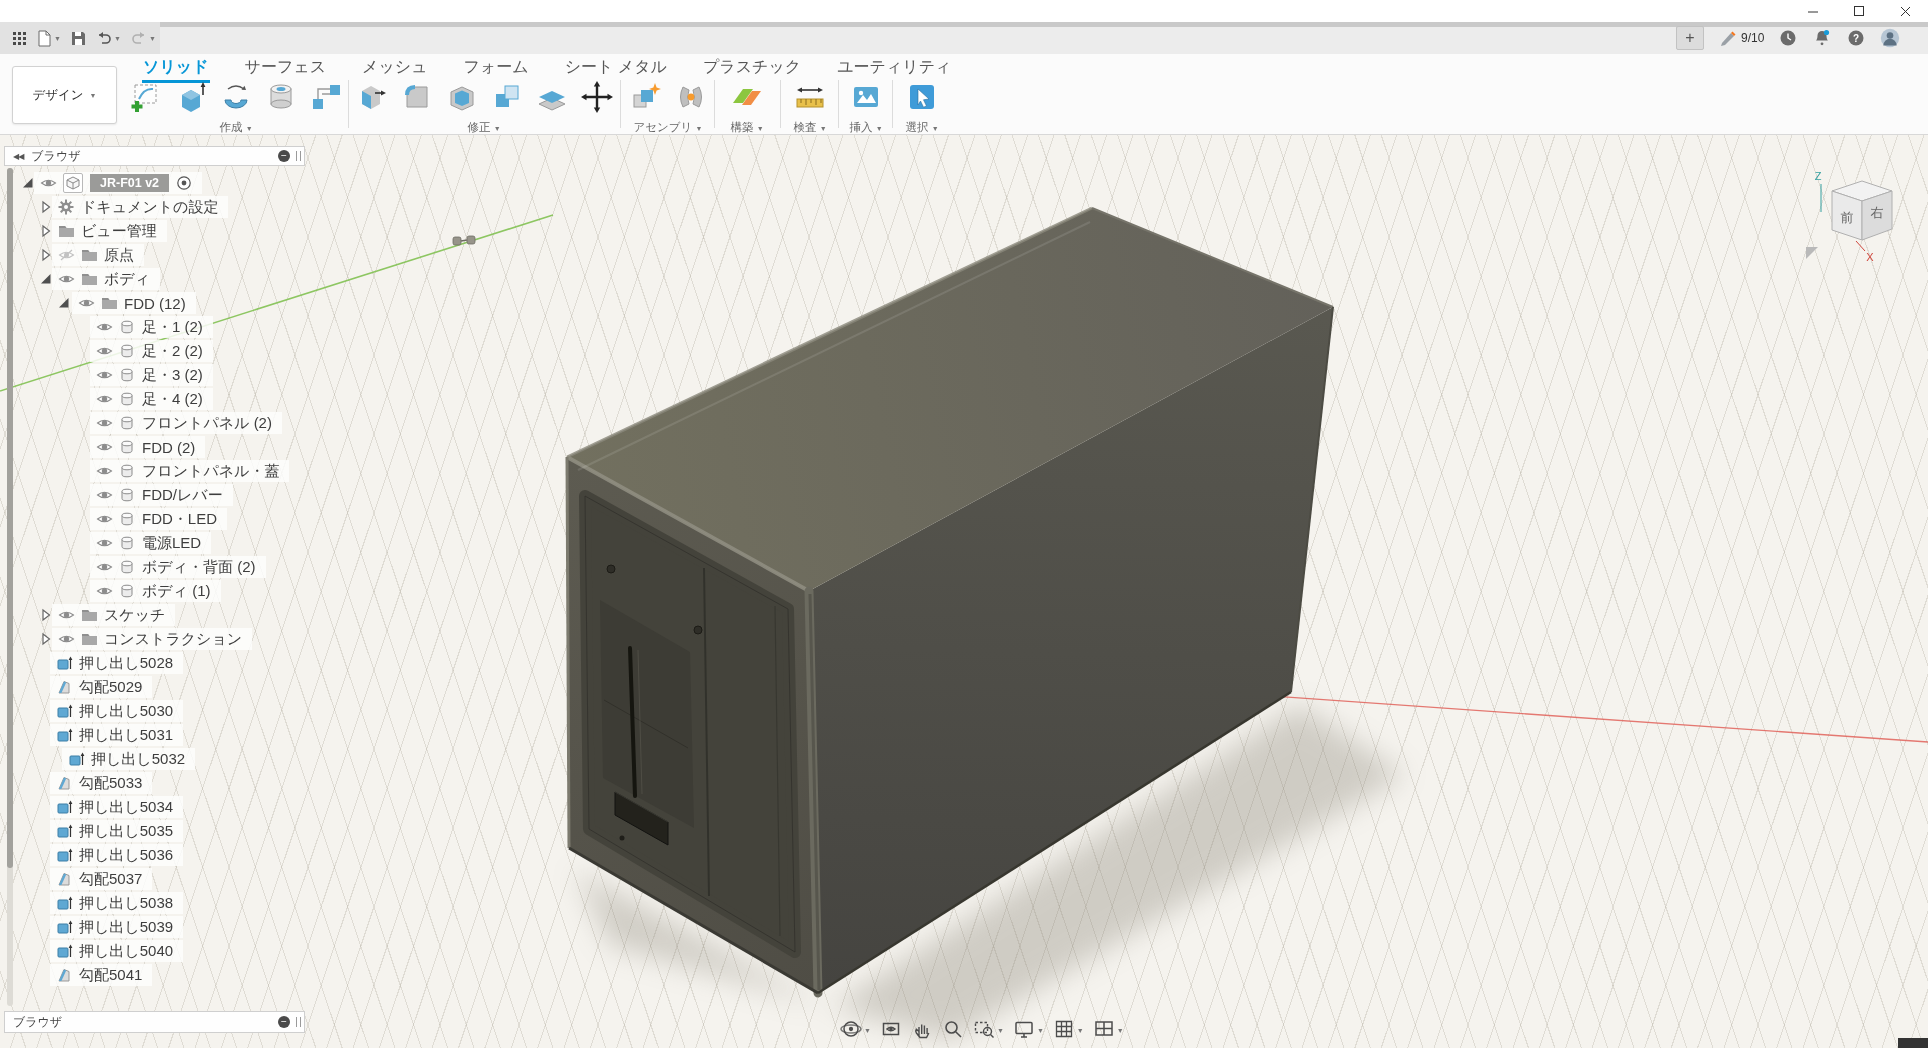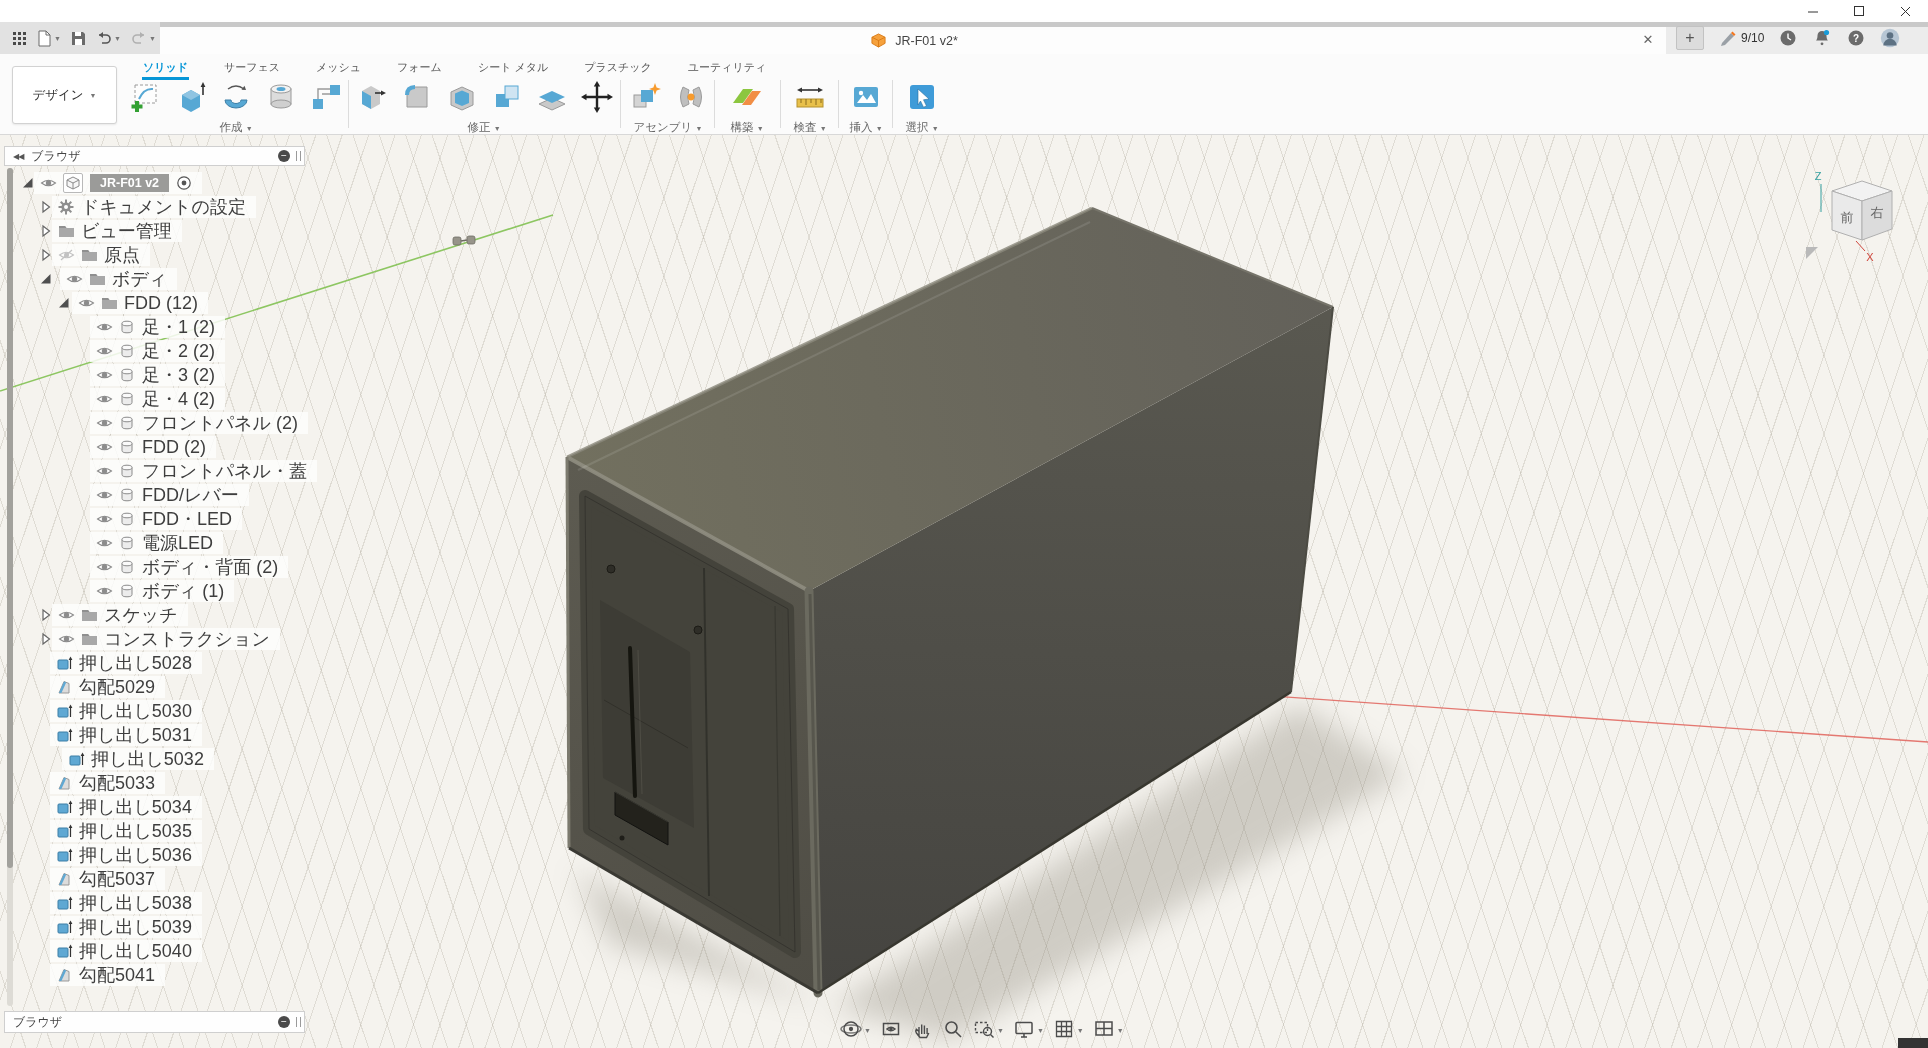--- a/index.html
+++ b/index.html
@@ -28,21 +28,21 @@
   .doc-tab .tab-close { position:absolute; right:10px; top:5px; width:16px; height:16px; color:#666; font-size:13px; text-align:center; line-height:16px; }
   .tabstrip-right { position:absolute; left:1666px; top:0; right:0; height:32px; display:flex; align-items:center; gap:14px; padding-left:10px; }
   .add-tab { width:28px; height:24px; background:#dcdcdc; border:1px solid #c2c2c2; border-radius:2px; color:#555; font-size:16px; text-align:center; line-height:22px; }
   .job-counter { display:flex; align-items:center; gap:3px; font-size:12px; color:#333; }
   .tr-icon { width:20px; height:20px; display:flex; align-items:center; justify-content:center; }
 
   
   .ribbon { position:absolute; top:54px; left:0; width:100%; height:81px; background:#fbfbfb; border-bottom:1px solid #d8d8d8; z-index:38; }
   .design-box { position:absolute; left:12px; top:12px; width:105px; height:58px; background:#fff; border:1px solid #d2d2d2; border-radius:3px; box-shadow:0 1px 2px rgba(0,0,0,.08); display:flex; align-items:center; justify-content:center; gap:6px; font-size:12.5px; color:#333; }
   .rtabs { position:absolute; left:142px; top:2px; height:22px; display:flex; gap:34px; align-items:center; }
-  .rtab { font-size:11px; color:#555; position:relative; padding:2px 1px; white-space:nowrap; }
+  .rtab { font-size:16px; color:#555; position:relative; padding:2px 1px; white-space:nowrap; }
   .rtab.active { color:#0696d7; font-weight:bold; }
   .rtab.active:after { content:""; position:absolute; left:0; right:0; bottom:-3px; height:3px; background:#0696d7; }
   .rgroup { position:absolute; top:24px; height:56px; }
   .rgroup .gicons { display:flex; gap:7px; justify-content:center; }
   .rtool { width:38px; height:38px; display:flex; align-items:center; justify-content:center; }
   .rtool svg { display:block; }
   .glabel { position:absolute; left:0; right:0; top:42px; text-align:center; font-size:11.5px; color:#666; white-space:nowrap; }
   .rdivider { position:absolute; top:26px; width:1px; height:48px; background:#dcdcdc; }
 
   
@@ -63,21 +63,21 @@
   .grip { position:absolute; right:3px; top:50%; transform:translateY(-50%); width:5px; height:10px; border-left:1.5px solid #9a9a9a; border-right:1.5px solid #9a9a9a; }
   .vscroll { position:absolute; left:7px; top:168px; width:6px; height:838px; background:#dddbd5; border-radius:3px; z-index:19; }
   .vscroll .thumb { position:absolute; left:0; top:0; width:6px; height:700px; background:#a2a19c; border-radius:3px; }
 
   #tree { position:absolute; left:0; top:171px; width:330px; z-index:21; }
   .trow { position:relative; height:24px; }
   .texp { position:absolute; top:4px; width:16px; height:16px; }
   .chip { position:absolute; top:1px; height:22px; display:inline-flex; align-items:center; gap:7px; padding:0 10px 0 6px; background:rgba(253,253,251,.85); }
   .chip .ticon { width:16px; height:16px; flex:0 0 auto; }
   .chip .ticon.boxed { width:20px; height:20px; background:#fff; border:1px solid #b9b9b9; border-radius:2px; display:flex; align-items:center; justify-content:center; }
-  .tlabel { font-size:18px; color:#3e3e3e; white-space:nowrap;text-align:right; }
+  .tlabel { font-size:15px; color:#3e3e3e; white-space:nowrap;text-align:right; }
   .sel-label { background:#9b9b99; color:#fff; font-weight:bold; padding:2px 10px; font-size:12.5px; }
 
   
   .navbar { position:absolute; left:840px; top:1016px; height:28px; display:flex; align-items:center; gap:9px; z-index:18; }
   .navbtn { display:flex; align-items:center; gap:2px; }
   .corner-box { position:absolute; right:0; top:1038px; width:30px; height:10px; background:#333; z-index:30; }
 </style>
 </head>
 <body>
 
@@ -149,32 +149,20 @@
         <div class="qbtn">
           <span>
             <svg width="16" height="14" viewBox="0 0 16 14">
               <path d="M13 4 H6 a4 4 0 0 0 0 8 h4" fill="none" stroke="#b0b0b0" stroke-width="1.6"></path>
               <polygon points="13,4 9,1 9,7" fill="#b0b0b0"></polygon>
             </svg>
           </span>
           <span class="caret">▼</span>
         </div>
       </div>
-    <div class="doc-tab">
-      <div class="tab-label">
-        <span class="tr-icon">
-            <svg width="15" height="15" viewBox="0 0 16 16">
-              <polygon points="8,1 15,4.5 15,11 8,15 1,11 1,4.5" fill="#f6a13c" stroke="#d97b16" stroke-width="1"></polygon>
-              <path d="M1 4.5 L8 8 L15 4.5 M8 8 V15" fill="none" stroke="#d97b16" stroke-width="1"></path>
-            </svg>
-          </span>
-        <span>JR-F01 v2*</span>
-      </div>
-      <div class="tab-close">✕</div>
-    </div>
     <div class="tabstrip-right">
       <div class="add-tab">+</div>
       <div class="job-counter">
         <span class="tr-icon">
             <svg width="18" height="16" viewBox="0 0 18 16">
               <path d="M3 13 L12 3 L15 6 L6 15 L2 16 Z" fill="#9aa0a6"></path>
               <path d="M12 3 L15 6 L16.5 4.5 L13.5 1.5 Z" fill="#f4761f"></path>
             </svg>
           </span>
         <span>9/10</span>
@@ -579,21 +567,21 @@
               <path d="M1 3 h6 l1.5 2 H16 v9 H1z" fill="#a8a8a8"></path>
               <path d="M1 3 h6 l1.5 2 H1z" fill="#8f8f8f"></path>
             </svg></span>
           <span class="tlabel">原点</span>
         </span>
       </div>
       <div class="trow">
         <span class="texp" style="left:38px"><svg width="16" height="16" viewBox="0 0 16 16">
             <polygon points="3,12.5 12.5,12.5 12.5,3" fill="#4f4f4f"></polygon>
           </svg></span>
-        <span class="chip" style="left:60px">
+        <span class="chip" style="left:52px">
           <span class="ticon"><svg width="17" height="16" viewBox="0 0 17 16">
               <path d="M1.5 8 Q8.5 2.5 15.5 8 Q8.5 13.5 1.5 8z" fill="#fff" stroke="#8c8c8c" stroke-width="1.1"></path>
               <circle cx="8.5" cy="8" r="2.7" fill="#8c8c8c"></circle>
             </svg></span>
           <span class="ticon"><svg width="17" height="15" viewBox="0 0 17 15">
               <path d="M1 3 h6 l1.5 2 H16 v9 H1z" fill="#a8a8a8"></path>
               <path d="M1 3 h6 l1.5 2 H1z" fill="#8f8f8f"></path>
             </svg></span>
           <span class="tlabel">ボディ</span>
         </span>

